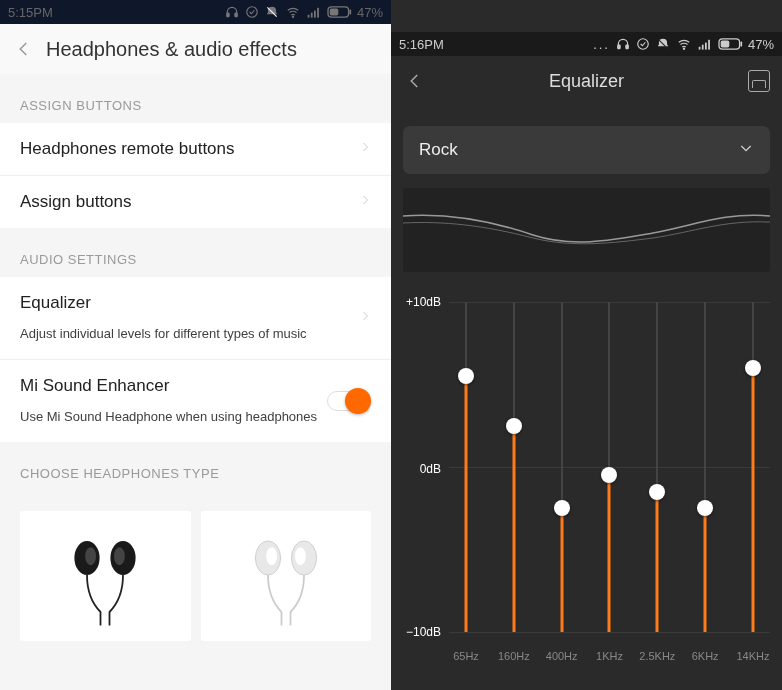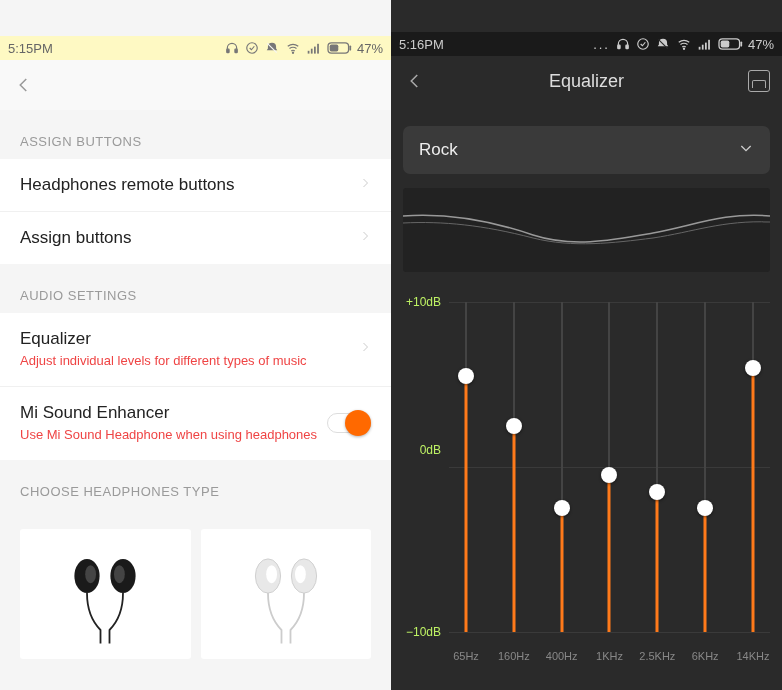--- a/index.html
+++ b/index.html
@@ -3,59 +3,59 @@
 <meta charset="utf-8">
 <style>
 * { margin:0; padding:0; box-sizing:border-box; font-family:-apple-system,Helvetica,Arial,sans-serif; }
 body { width:782px; height:690px; display:flex; background:#000; }
 .screen { height:690px; overflow:hidden; position:relative; }
 .screen.left { width:391px; background:#f5f5f5; }
 .screen.right { width:391px; background:#2a2a2a; }
 
 
 .status { height:24px; display:flex; align-items:center; padding:0 8px; font-size:13px; }
-.left .status { background:#fef9c3; color:#666;margin-top:36px; }
+.left .status { background:#0f172a; color:#666; }
 .right .status { background:#1a1a1a; color:#ccc;margin-top:32px; }
 .status .spacer { flex:1; }
 .status .ico { margin-left:6px; display:inline-flex; align-items:center; }
 .status svg { display:block; }
 
 
 .hdr { height:50px; display:flex; align-items:center; padding:0 12px; }
 .left .hdr { background:#f9f9f9; color:#333; font-size:20px; }
 .right .hdr { background:#2a2a2a; color:#ddd; font-size:18px; position:relative; }
 .hdr .back { width:24px; height:24px; display:flex; align-items:center; justify-content:center; margin-right:10px; }
 .right .hdr .title { position:absolute; left:0; right:0; text-align:center; pointer-events:none; }
 .right .hdr .save { position:absolute; right:12px; width:22px; height:22px; border:1.5px solid #aaa; border-radius:3px; display:flex; align-items:center; justify-content:center; }
 .right .hdr .save::after { content:""; position:absolute; bottom:3px; left:3px; right:3px; height:7px; border:1.5px solid #aaa; border-bottom:none; border-radius:2px 2px 0 0; }
 
 
 .section-label { color:#9a9a9a; font-size:13px; padding:24px 20px 10px; letter-spacing:0.5px; }
 .row { background:#fff; padding:16px 20px; display:flex; align-items:center; position:relative; }
 .row + .row { border-top:1px solid #f0f0f0; }
 .row .txt { flex:1; }
 .row .ttl { font-size:17px; color:#222; }
-.row .sub { font-size:13px; color:#ef4444; margin-top:4px; line-height:1.3; }
+.row .sub { font-size:13px; color:#404040; margin-top:13px; line-height:1.3; }
 .row .chev { color:#ccc; }
 .toggle { width:44px; height:20px; background:#fff; border:1px solid #ddd; border-radius:11px; position:relative; }
 .toggle .knob { position:absolute; right:-1px; top:-4px; width:26px; height:26px; border-radius:50%; background:#ff6900; box-shadow:0 1px 3px rgba(0,0,0,0.3); }
 .hp-row { display:flex; gap:10px; padding:20px 20px 0; }
 .hp-card { flex:1; height:130px; background:#fff; border-radius:3px; display:flex; align-items:center; justify-content:center; }
 .hp-card svg { width:90px; height:100px; }
 
 
 .preset { margin:20px 12px 14px; background:#3a3a3a; border-radius:7px; height:48px; display:flex; align-items:center; padding:12px 16px; color:#eee; font-size:17px; position:relative; }
 .preset .dd { position:absolute; right:16px; }
 .wave { margin:0 12px 20px; height:84px; background:#222; border-radius:3px; position:relative; overflow:hidden; }
 .wave svg { width:100%; height:100%; }
 
 .eq-area { padding:0 12px 0 12px; position:relative; }
 .eq-grid { position:relative; height:370px; display:flex; }
 .y-labels { width:46px; position:relative; }
-.y-labels span { position:absolute; right:8px; color:#bef264; font-size:12px; transform:translateY(-50%); }
+.y-labels span { position:absolute; right:8px; color:#ffffff; font-size:12px; transform:translateY(-50%); }
 .bands { flex:1; display:flex; justify-content:space-between; position:relative; padding:0 2px; }
 .gridline { position:absolute; left:46px; right:0; height:1px; background:#3a3a3a; }
 .band { position:relative; width:30px; height:100%; display:flex; flex-direction:column; align-items:center; }
 .track { position:absolute; top:10px; bottom:30px; width:2px; background:#444; left:50%; transform:translateX(-50%); }
 .fill { position:absolute; bottom:30px; width:3px; background:#ff7a1a; left:50%; transform:translateX(-50%); }
 .knob2 { position:absolute; width:16px; height:16px; border-radius:50%; background:#fff; left:50%; transform:translate(-50%,-50%); box-shadow:0 1px 3px rgba(0,0,0,0.5); z-index:2; }
 .freq { position:absolute; bottom:0; color:#888; font-size:11px; left:50%; transform:translateX(-50%); white-space:nowrap; }
 </style>
 </head>
 <body>
@@ -108,20 +108,21 @@
       </span>
     <span style="margin-left:4px;">47%</span>
   </div>
 
   <div class="hdr">
     <span class="back">
         <svg width="18" height="18" viewBox="0 0 24 24" fill="none" stroke="#999" stroke-width="2">
           <polyline points="15 4 7 12 15 20"></polyline>
         </svg>
       </span>
+    <span>Headphones &amp; audio effects</span>
   </div>
 
   <div class="section-label">ASSIGN BUTTONS</div>
   <div class="row">
     <div class="txt">
         <div class="ttl">Headphones remote buttons</div>
       </div>
     <span class="chev"><svg width="12" height="16" viewBox="0 0 24 24" fill="none" stroke="#ccc" stroke-width="2">
           <polyline points="9 4 17 12 9 20"></polyline>
         </svg></span>
@@ -254,21 +255,21 @@
     </svg>
   </div>
 
   <div class="eq-area">
     <div class="eq-grid">
       <div class="gridline" style="top:10px;"></div>
       <div class="gridline" style="top:175px;"></div>
       <div class="gridline" style="top:340px;"></div>
       <div class="y-labels">
         <span style="top:10px;">+10dB</span>
-        <span style="top:158px;">0dB</span>
+        <span style="top:177px;">0dB</span>
         <span style="top:340px;">−10dB</span>
       </div>
       <div class="bands" id="bands">
           <div class="band">
             <div class="track"></div>
             <div class="fill" style="height:255.75px;"></div>
             <div class="knob2" style="top:84.24999999999999px;"></div>
             <div class="freq">65Hz</div>
           </div>
           <div class="band">

